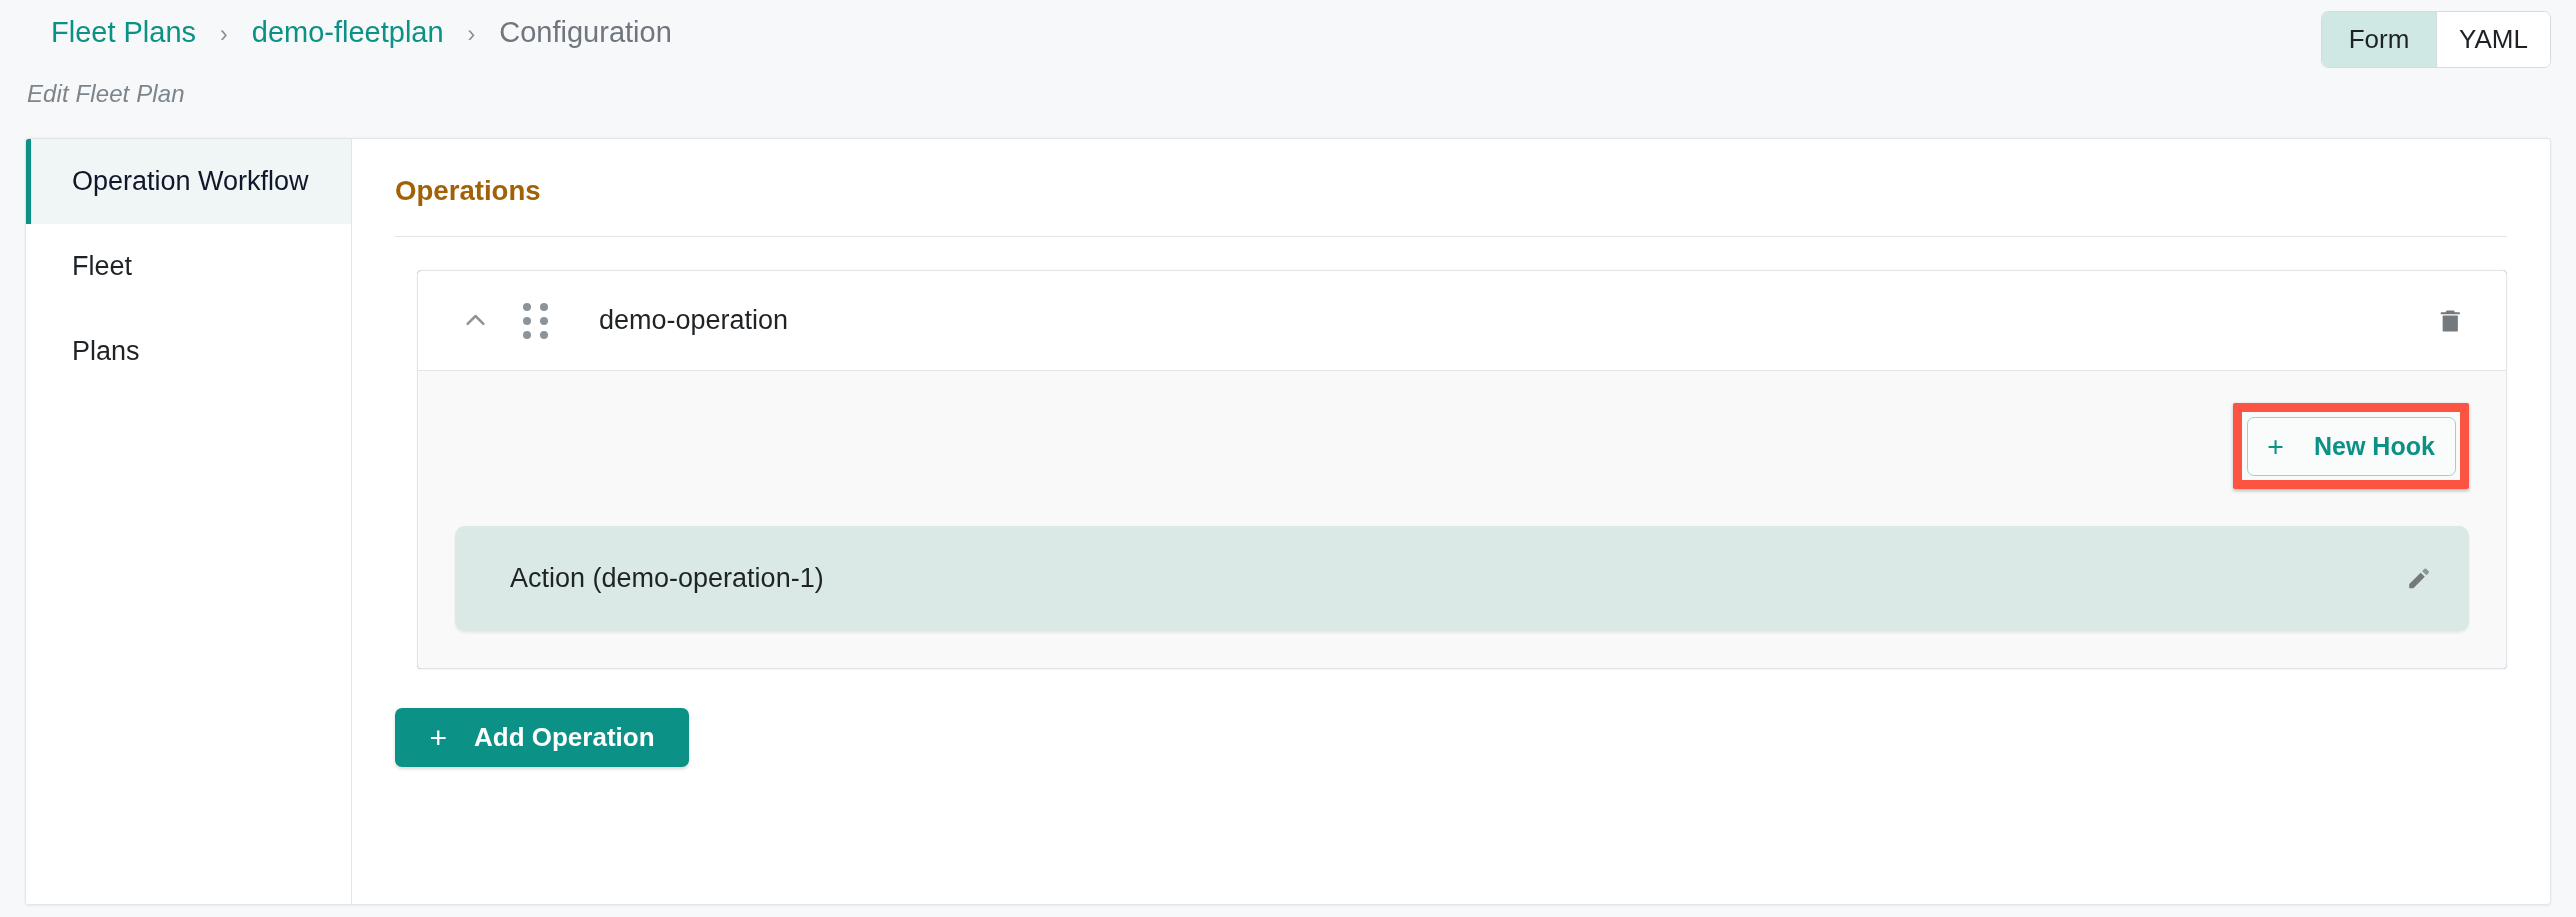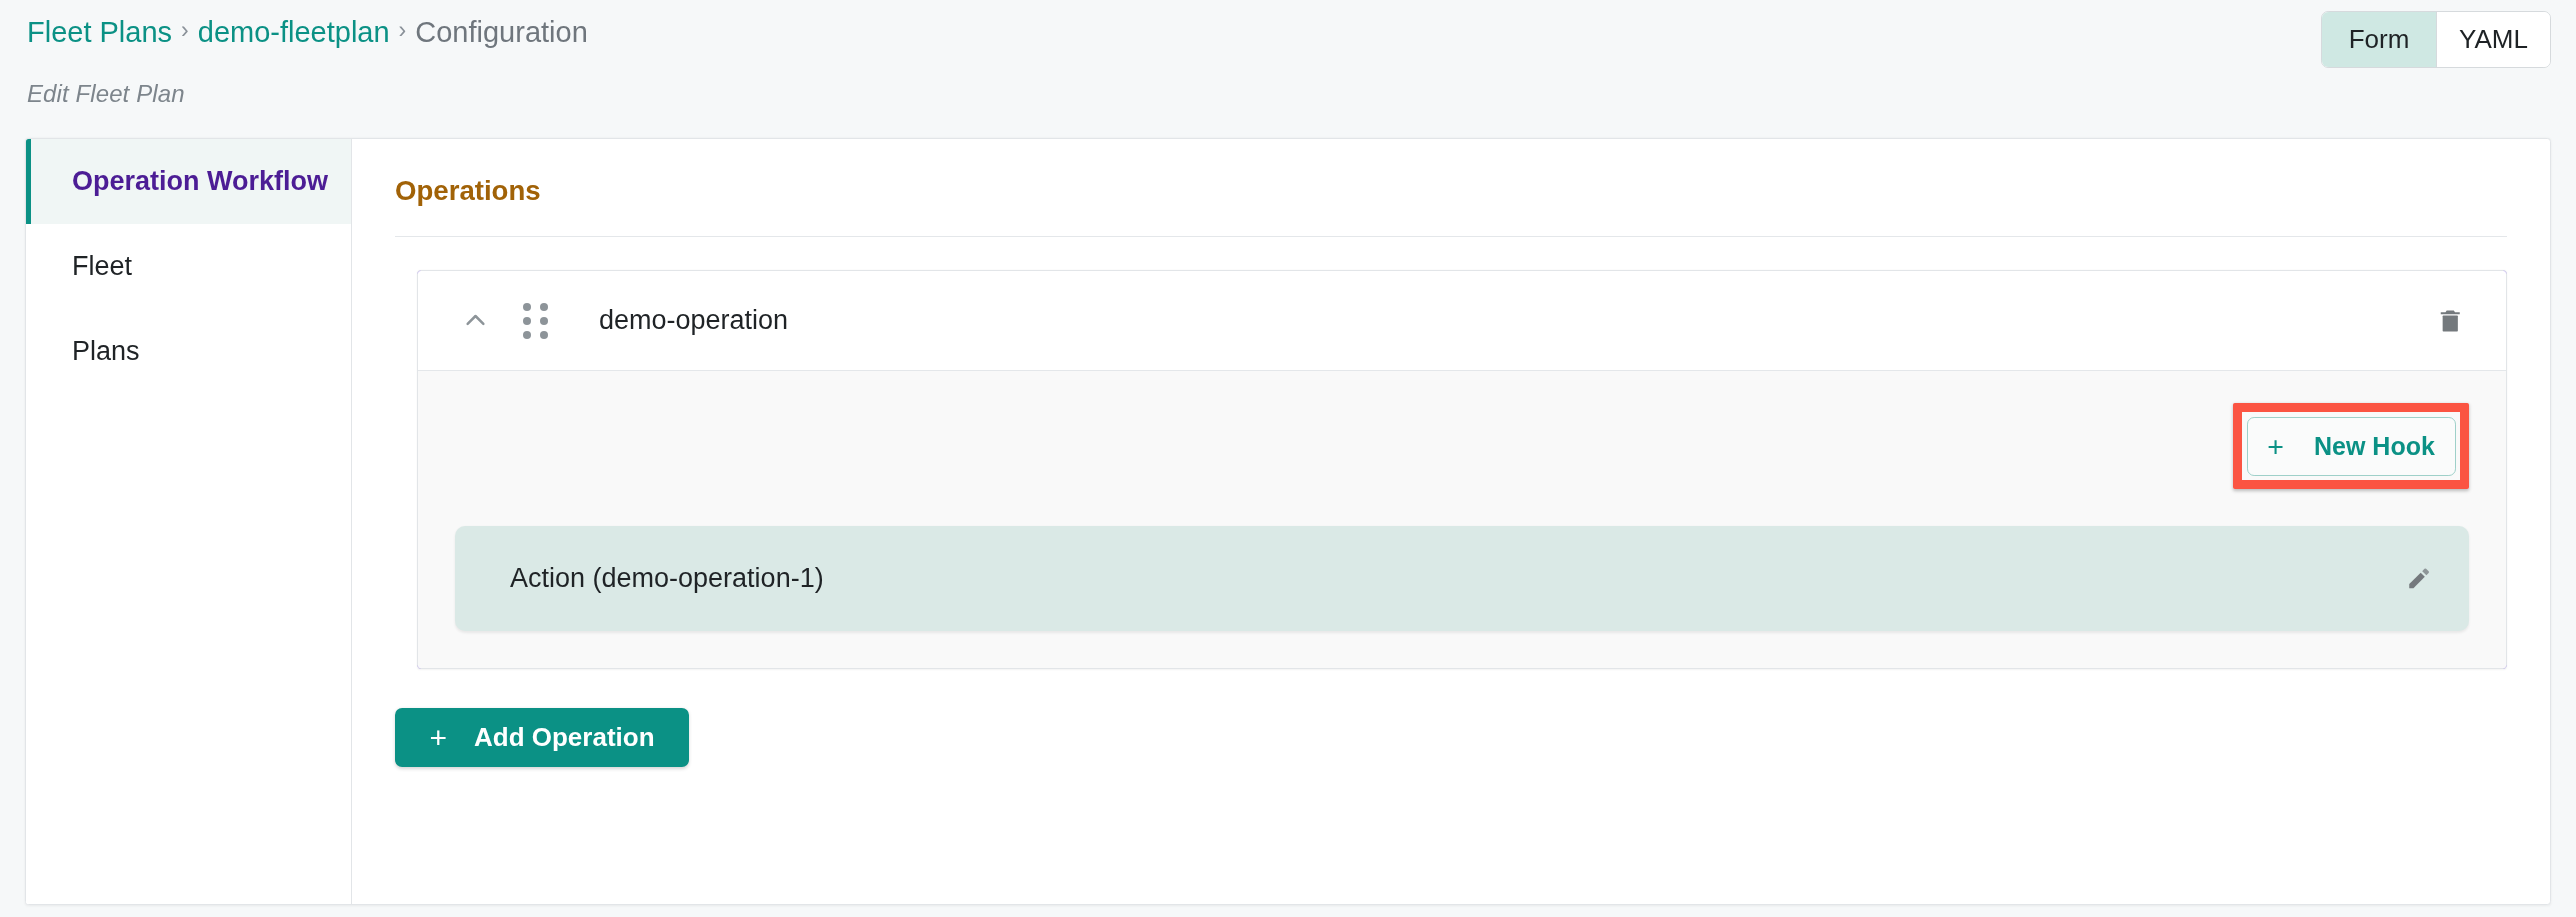--- a/index.html
+++ b/index.html
@@ -12,25 +12,26 @@
   }
 
   
   .topbar {
     position: relative;
     height: 135px;
     padding: 14.2px 0 0 27px;
   }
   .breadcrumb {
     display: flex;
-    align-items: center;
-    gap: 9px;
+    align-items: flex-end;
+    gap: 24px;
     font-size: 29px;
     line-height: 1.3;
     white-space: nowrap;
+    margin-left: 24px;
   }
   .crumb-link {
     color: #0b9185;
     text-decoration: none;
     cursor: pointer;
   }
   .crumb-sep {
     color: #8a9199;
     font-size: 23px;
     position: relative;
@@ -104,22 +105,22 @@
     align-items: center;
     padding-left: 41px;
     font-size: 27px;
     color: #1f2326;
     border-left: 5.3px solid transparent;
     cursor: pointer;
   }
   .side-item.active {
     background: #f0f6f5;
     border-left-color: #0b9185;
-    color: #4c1d95;
-    font-weight: 700;
+    color: #0f172a;
+    font-weight: 400;
     align-items: center;
   }
 
   
   .content {
     flex: 1;
     padding: 36px 43px 0 43px;
   }
   .section-title {
     font-size: 27.6px;

